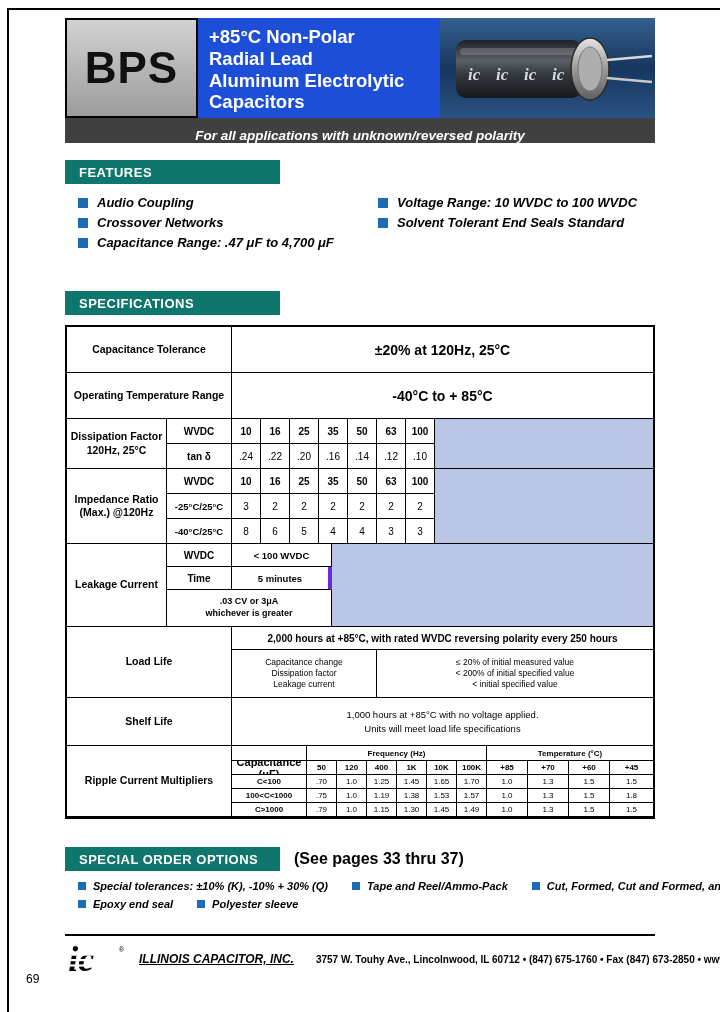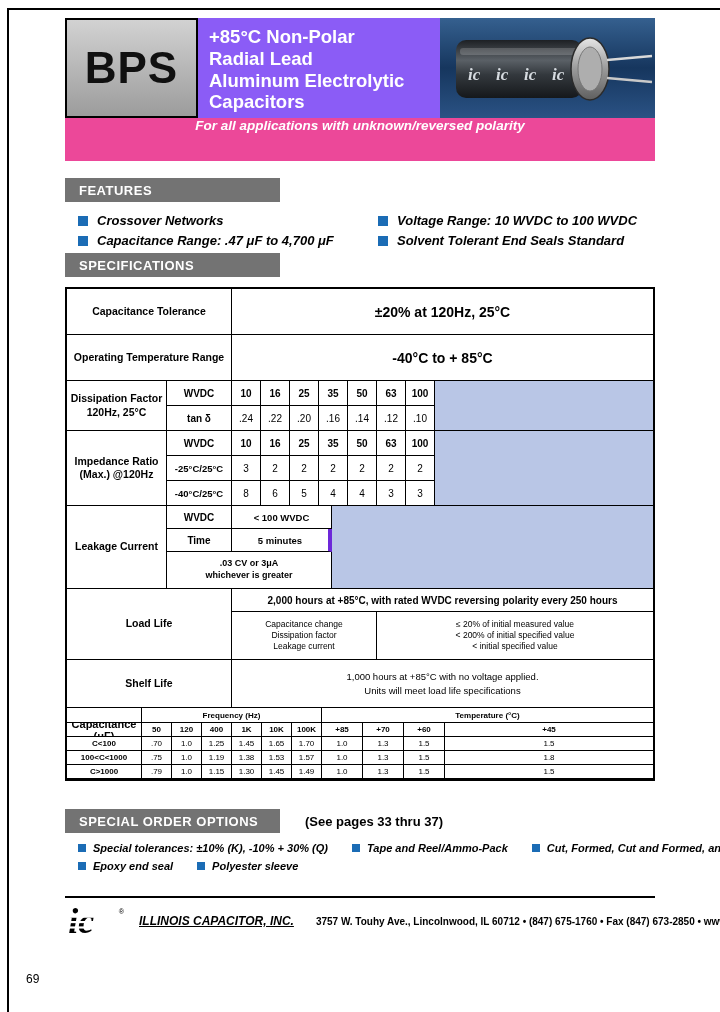--- a/index.html
+++ b/index.html
@@ -9,33 +9,33 @@
   .frame-top{position:absolute;left:7px;top:8px;right:0;height:2px;background:#000}
   .frame-left{position:absolute;left:7px;top:8px;width:2px;bottom:0;background:#000}
   .pagenum{position:absolute;left:26px;top:972px;font-size:12px}
   .content{position:absolute;left:65px;top:18px;width:590px}
 
   
   .masthead{display:flex;height:100px;background:#000}
   .series-box{width:133px;background:linear-gradient(180deg,#d2d2d2,#9c9c9c);
               border:2px solid #000;display:flex;align-items:center;justify-content:center}
   .series-box span{font-size:44px;font-weight:bold;letter-spacing:1px;color:#101010}
-  .title-box{width:242px;background:#8b5cf6;color:#fff;padding:8px 11px;
+  .title-box{width:242px;background:#1d4ed8;color:#fff;padding:8px 11px;
              font-weight:bold;font-size:18.5px;line-height:1.18}
   .photo-box{flex:1;position:relative;background:#0e2a4e}
   .photo-box svg{display:block;width:100%;height:100%}
-  .tagline{height:43px;background:#ec4899;color:#fff;display:flex;align-items:flex-start;
+  .tagline{height:25px;background:#404040;color:#fff;display:flex;align-items:flex-end;
            justify-content:center;font-style:italic;font-weight:bold;font-size:13.5px}
 
   
-  .section-bar{width:215px;height:24px;background:#737373;color:#fff;font-weight:bold;
+  .section-bar{width:215px;height:24px;background:#0f766e;color:#fff;font-weight:bold;
                font-size:13px;letter-spacing:.5px;display:flex;align-items:center;
                padding-left:14px}
   .features-bar{margin-top:17px}
-  .specs-bar{}
+  .specs-bar{margin-top:36px}
 
   
   .feat-wrap{display:flex;margin-top:11px;padding-left:13px}
   .feat-col{width:300px}
   .feat-col:last-child{flex:1}
   .b-item{display:flex;align-items:center}
   .feat-col .b-item{margin-bottom:5px}
   .b-sq{width:10px;height:10px;background:#1b6cb5;margin-right:9px;flex:none;display:inline-block}
   .b-tx{font-style:italic;font-weight:bold;font-size:13px;white-space:nowrap}
 
@@ -60,21 +60,21 @@
   .lab{font-size:10.5px;font-weight:bold;line-height:1.25}
   .val{font-size:14px;font-weight:bold}
   .sm{font-size:10px}
   .sm2{font-size:9.5px}
   .xs{font-size:8.5px;line-height:1.3}
   .rsm{font-size:8px}
   .note2{font-size:9px;line-height:1.3;font-weight:bold}
 
   
   .soo-row{display:flex;align-items:center;margin-top:28px}
-  .soo-note{font-weight:bold;font-size:13px;margin-left:25px}
+  .soo-note{font-weight:bold;font-size:16px;margin-left:14px}
   .soo{margin-top:9px;padding-left:13px}
   .soo .b-line{display:flex;gap:24px;margin-bottom:6px}
   .soo .b-sq{width:8px;height:8px;margin-right:7px}
   .soo .b-tx{font-size:11px}
 
   
   .footer{margin-top:24px;border-top:2px solid #000;padding-top:5px;display:flex;
           align-items:center;white-space:nowrap}
   .logo{width:66px;height:36px;flex:none;margin-right:8px}
   .company{font-size:12px;font-weight:bold;font-style:italic;text-decoration:underline;margin-right:22px}
@@ -139,20 +139,24 @@
       <span>For all applications with unknown/reversed polarity</span>
     </div>
 
     <div class="section-bar features-bar">
       <span>FEATURES</span>
     </div>
     <div class="feat-wrap">
       <div class="feat-col">
           <div class="b-item">
             <span class="b-sq"></span>
+            <span class="b-tx">Audio Coupling</span>
+          </div>
+          <div class="b-item">
+            <span class="b-sq"></span>
             <span class="b-tx">Crossover Networks</span>
           </div>
           <div class="b-item">
             <span class="b-sq"></span>
             <span class="b-tx">Capacitance Range: .47 μF to 4,700 μF</span>
           </div>
         </div>
       <div class="feat-col">
           <div class="b-item">
             <span class="b-sq"></span>
@@ -280,20 +284,21 @@
         <div class="cell wAB lab">Shelf Life</div>
         <div class="cell fill nor" style="font-size:9.5px;line-height:1.4">
           <div>
             <div>1,000 hours at +85°C with no voltage applied.</div>
             <div>Units will meet load life specifications</div>
           </div>
         </div>
       </div>
 
       <div class="tsec" style="height:71px">
+        <div class="cell wAB lab">Ripple Current Multipliers</div>
         <div class="vcol fill">
           <div class="srow h15">
             <div class="cell rl"></div>
             <div class="cell rfh rsm bold">Frequency (Hz)</div>
             <div class="cell fill nor rsm bold">Temperature (°C)</div>
           </div>
           <div class="srow h14">
             <div class="cell rl bold" style="font-size:11px">Capacitance (μF)</div>
             <div class="cellwrap"><div class="cell rf rsm bold">50</div><div class="cell rf rsm bold">120</div><div class="cell rf rsm bold">400</div><div class="cell rf rsm bold">1K</div><div class="cell rf rsm bold">10K</div><div class="cell rf rsm bold">100K</div></div>
             <div class="cellwrap"><div class="cell rt rsm bold">+85</div><div class="cell rt rsm bold">+70</div><div class="cell rt rsm bold">+60</div><div class="cell rt rsm bold">+45</div></div>

